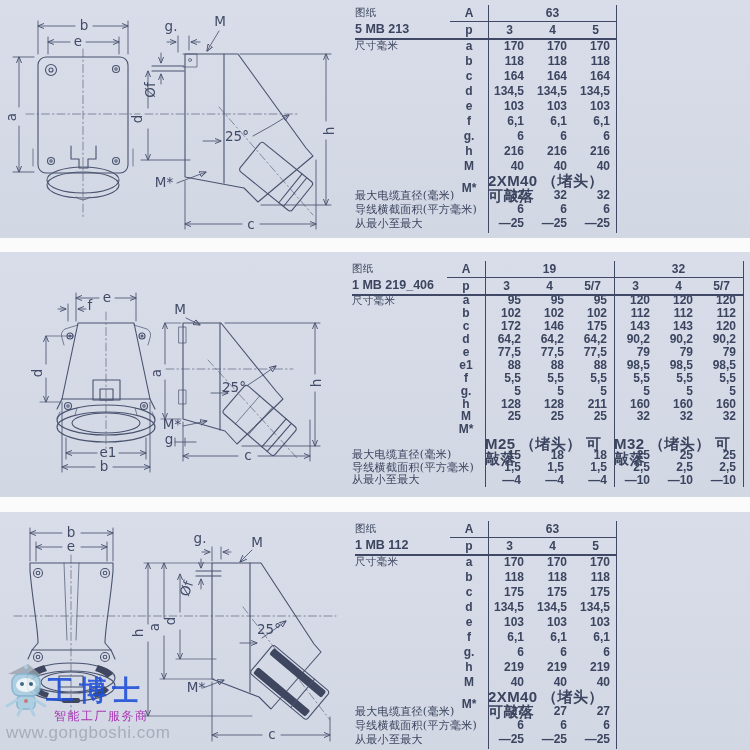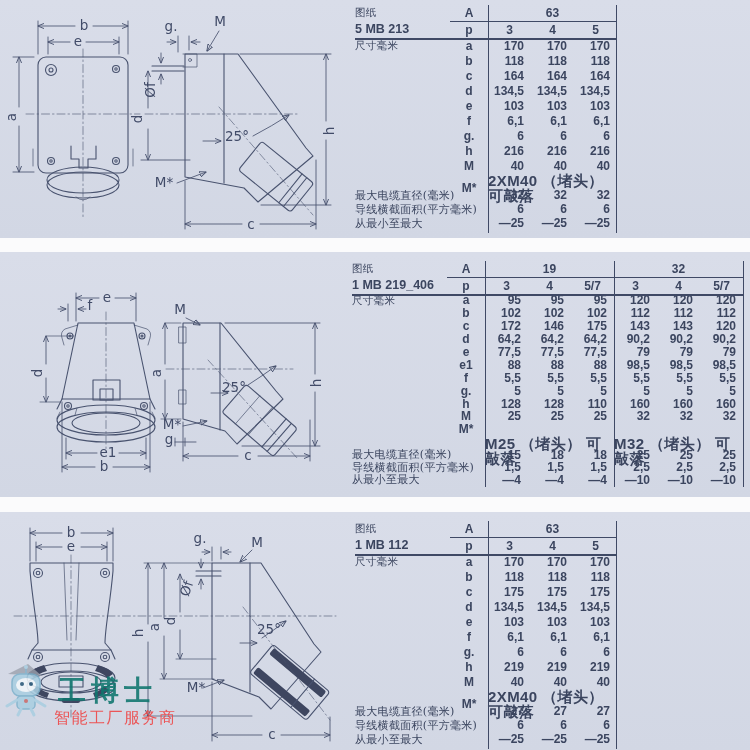--- a/index.html
+++ b/index.html
@@ -40,23 +40,23 @@
   .c.merged{font-size:15px;font-weight:bold;letter-spacing:.4px;justify-content:center;padding:0}
   .vr{position:absolute;top:1px;width:1.3px;background:#3f4965}
   .t1 .vr,.t3 .vr{height:228px}
   .t2 .vr{height:226px}
   .hA,.hP{position:absolute;background:#3f4965}
   .hA{top:17px;height:1.3px}
   .hP{top:34px;height:1.6px}
 
   
   .wm{position:absolute;left:4px;top:656px;width:220px;height:92px;z-index:9;opacity:.88;pointer-events:none}
-  .wm-brand{position:absolute;left:54px;top:16px;font-size:28px;font-weight:bold;letter-spacing:5px;
-            color:#0f766e;font-family:"DejaVu Serif","Liberation Serif",serif}
-  .wm-slogan{position:absolute;left:50px;top:52px;font-size:16px;letter-spacing:1.5px;color:#ef4444;
+  .wm-brand{position:absolute;left:42px;top:16px;font-size:28px;font-weight:bold;letter-spacing:5px;
+            color:#1d4ed8;font-family:"DejaVu Serif","Liberation Serif",serif}
+  .wm-slogan{position:absolute;left:50px;top:52px;font-size:12px;letter-spacing:1.5px;color:#a21caf;
              font-family:Liberation Serif, serif}
   .wm-url{position:absolute;left:2px;top:67px;font-size:17px;color:#a2a8b4;letter-spacing:.5px}
   .mascot{position:absolute;left:0;top:4px}
 </style>
 </head>
 <body>
 
 <section class="panel p1">
   <svg class="dwg" viewBox="0 0 350 238">
     <defs>
@@ -450,21 +450,21 @@
         <div class="c v">5</div>
         <div class="c v">5</div>
         <div class="c v">5</div>
         <div class="c v">5</div>
       </div>
       <div class="trow ">
         <div class="c lab zh"></div>
         <div class="c ">h</div>
         <div class="c v">128</div>
         <div class="c v">128</div>
-        <div class="c v">110</div>
+        <div class="c v">211</div>
         <div class="c v">160</div>
         <div class="c v">160</div>
         <div class="c v">160</div>
       </div>
       <div class="trow ">
         <div class="c lab zh"></div>
         <div class="c ">M</div>
         <div class="c v">25</div>
         <div class="c v">25</div>
         <div class="c v">25</div>
@@ -728,13 +728,14 @@
       <circle cx="22" cy="7" r="2" fill="#a9cee1"></circle>
     <rect x="13" y="36" width="18" height="13" rx="4" fill="#a9cee1" stroke="#7fb2cc" stroke-width="1.5"></rect>
     <circle cx="22" cy="41" r="2" fill="#c96a6a"></circle>
     <line x1="13" y1="40" x2="3" y2="46" stroke="#a9cee1" stroke-width="3" stroke-linecap="round"></line>
     <line x1="31" y1="40" x2="41" y2="46" stroke="#a9cee1" stroke-width="3" stroke-linecap="round"></line>
     <line x1="17" y1="49" x2="14" y2="55" stroke="#a9cee1" stroke-width="3" stroke-linecap="round"></line>
     <line x1="27" y1="49" x2="30" y2="55" stroke="#a9cee1" stroke-width="3" stroke-linecap="round"></line>
   </svg>
   <div class="wm-brand">工博士</div>
   <div class="wm-slogan">智能工厂服务商</div>
+  <div class="wm-url">www.gongboshi.com</div>
 </div>
 
 </body></html>

